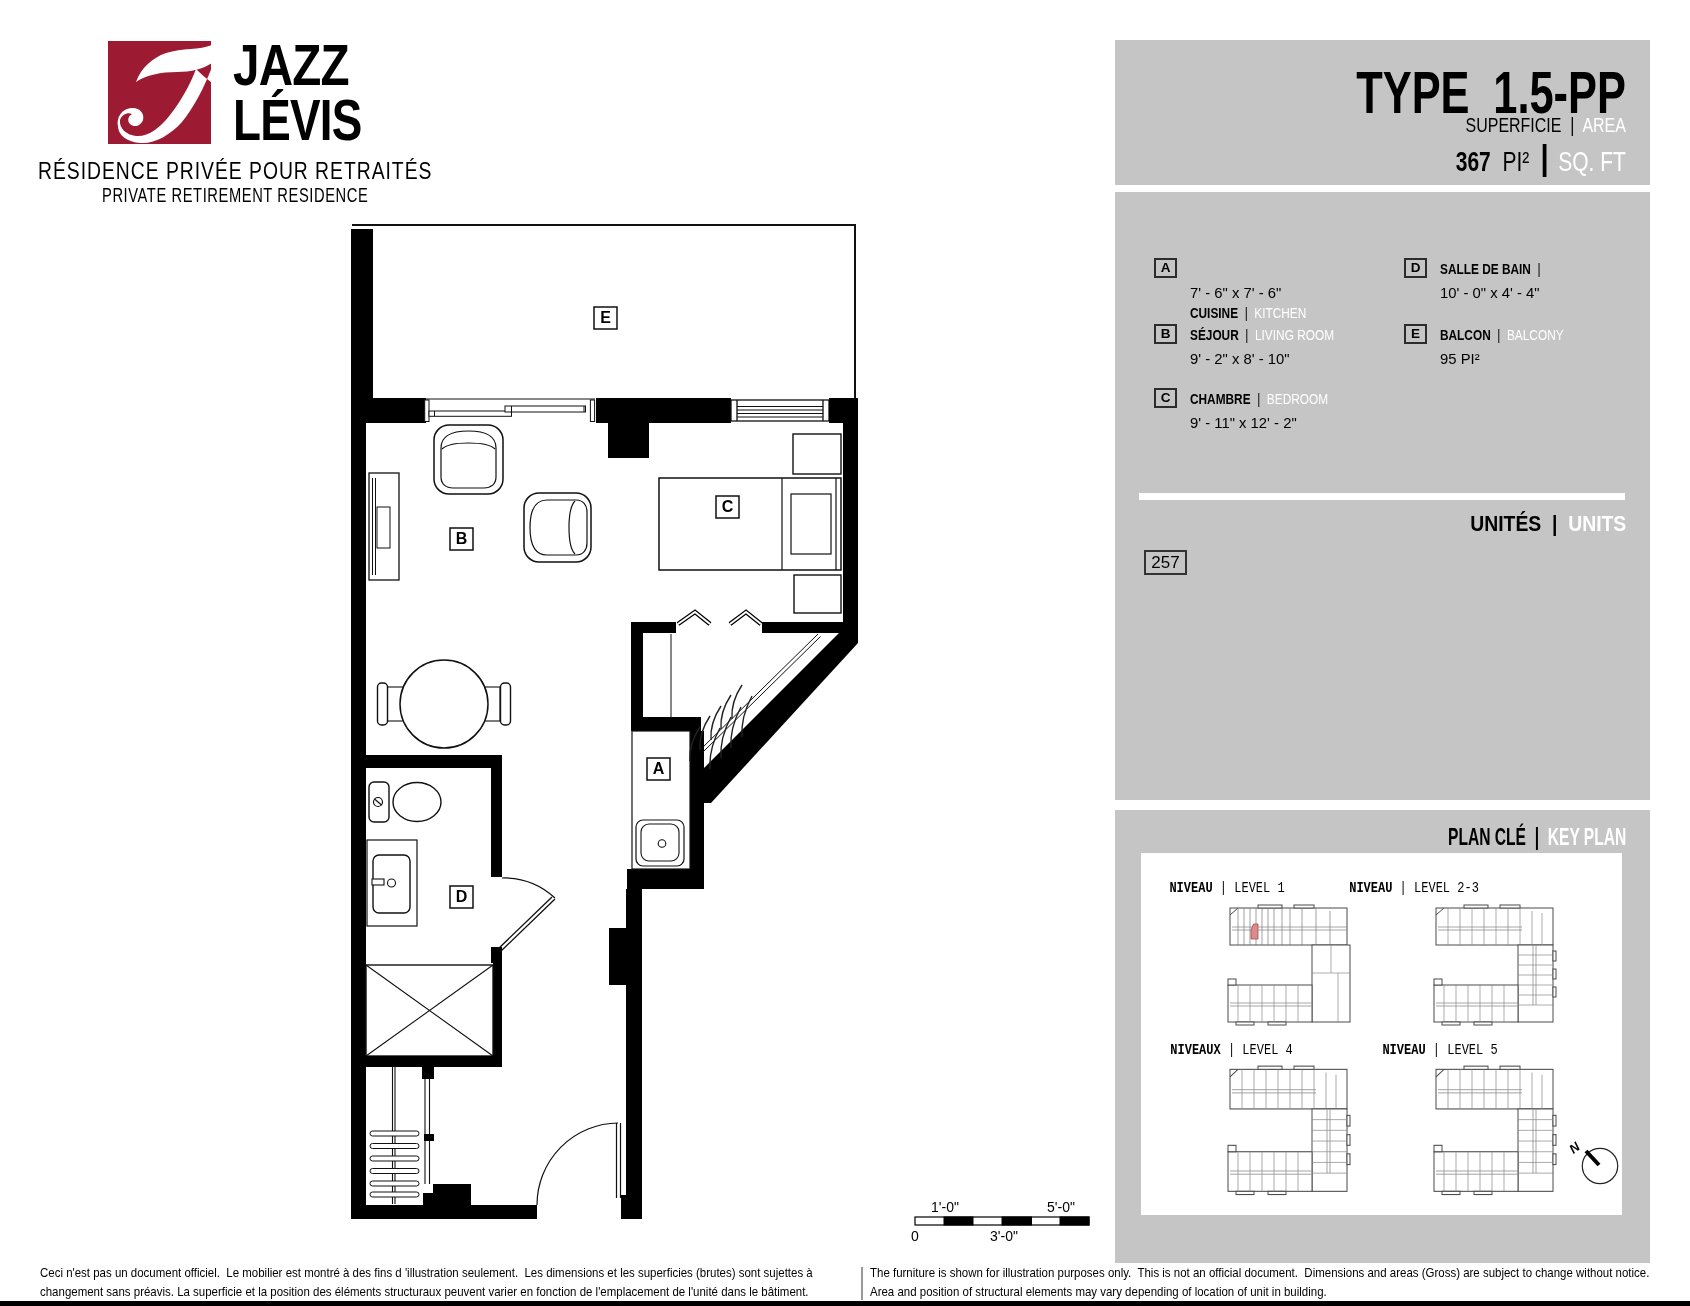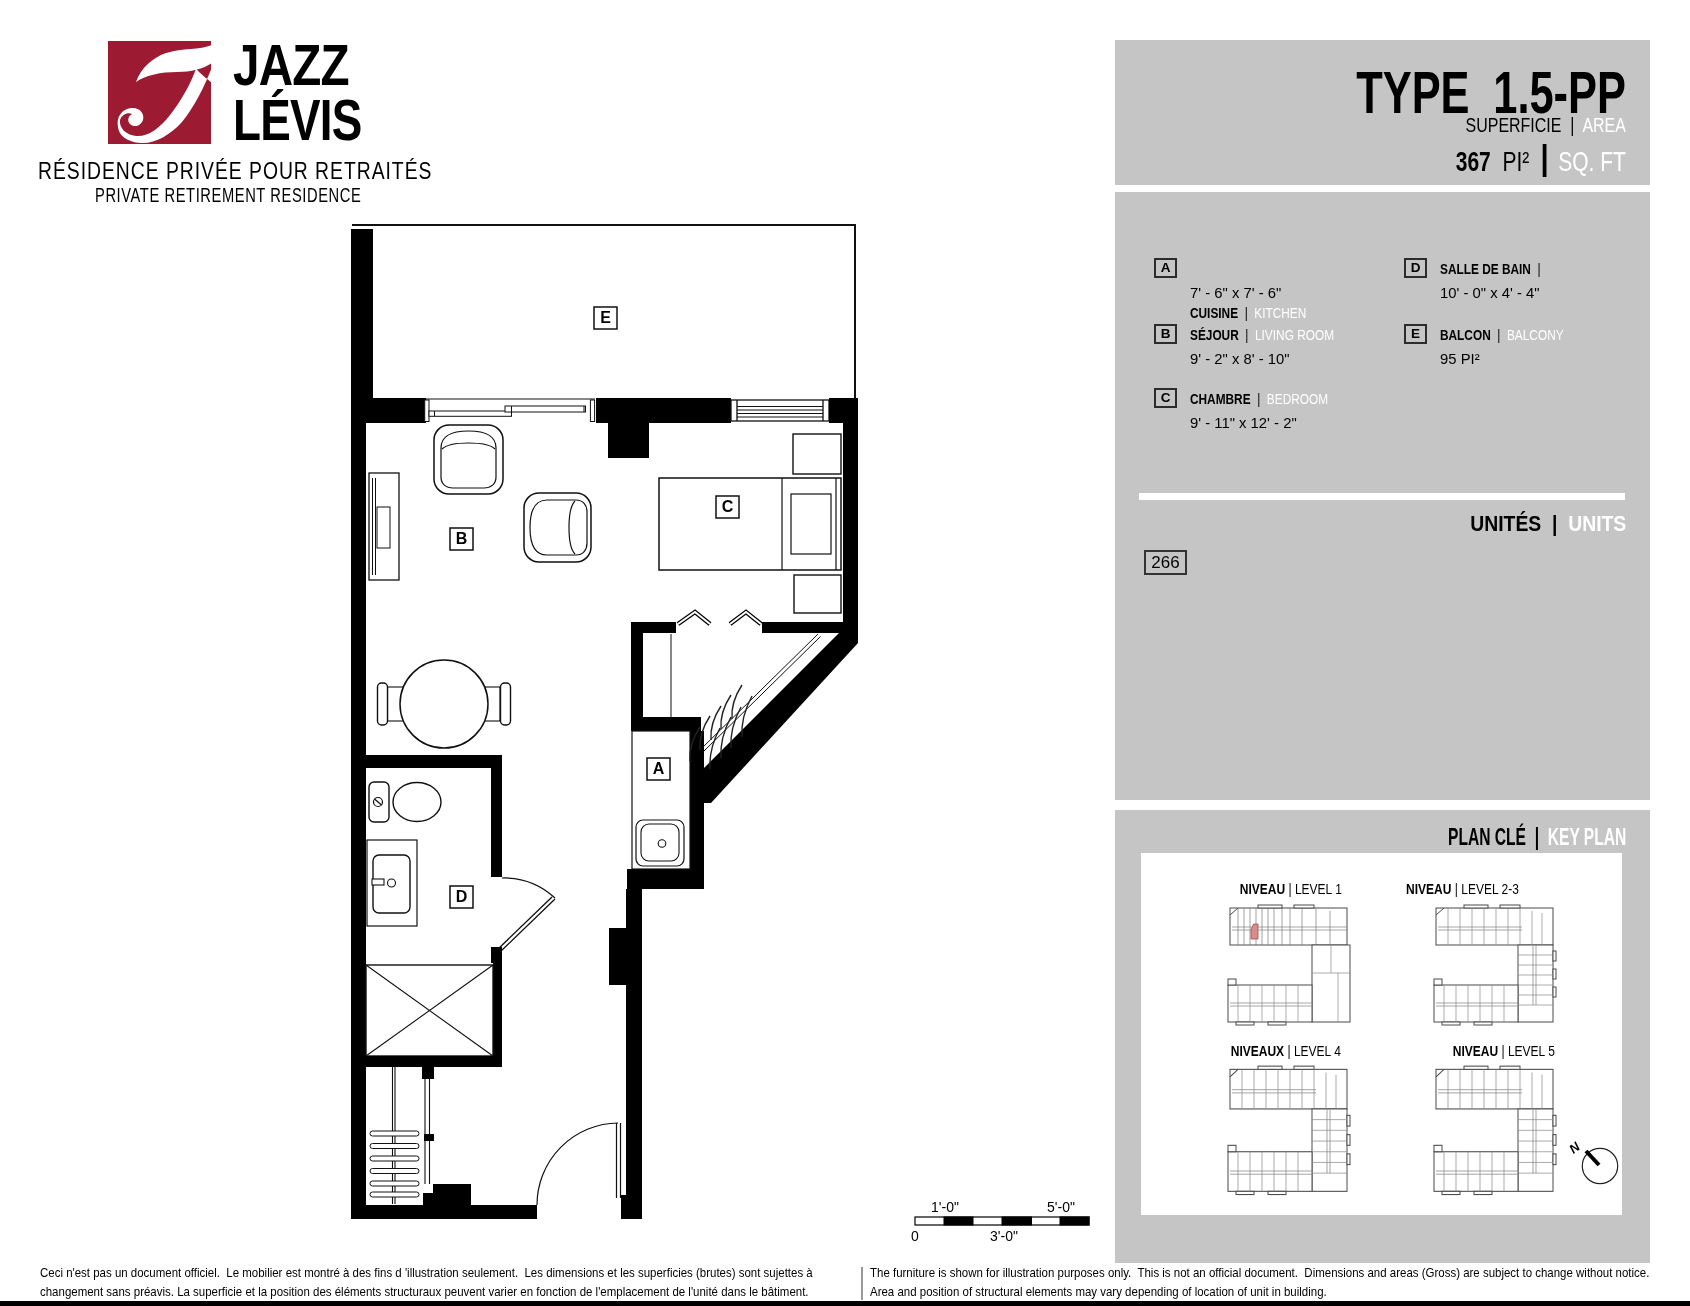--- a/index.html
+++ b/index.html
@@ -7,21 +7,21 @@
        font-family:"Liberation Sans",sans-serif;overflow:hidden;-webkit-font-smoothing:antialiased;}
   .abs{position:absolute;white-space:nowrap;}
   .panel{position:absolute;left:1115px;width:535px;background:#c5c5c5;}
   .wt{color:#fff;}
   .condensed{display:inline-block;transform-origin:left top;}
   .lbox{width:19px;height:16px;border:2px solid #2c2c2c;text-align:center;font-weight:700;font-size:13.5px;line-height:16px;}
   .lname{font-size:15px;font-weight:400;}
   .cn{transform:scaleX(0.79);}
   .ldim{font-size:14px;}
   .cd{transform:scaleX(1.06);transform-origin:left bottom;}
-  .nlab{font-size:15px;font-weight:700;text-align:right;line-height:1;}
+  .nlab{font-size:15px;font-weight:700;text-align:left;line-height:1;font-family:Liberation Mono, monospace;}
   .cnl{transform:scaleX(0.80);transform-origin:center top;}
   .pp{font-weight:400;}
   .rr{font-weight:400;}
 </style>
 </head>
 <body>
 
 <div class="abs" style="left:108px;top:41px;width:103px;height:103px;background:#9c1a32;"></div>
 
 <svg class="abs" style="left:108px;top:41px;" width="112" height="103" viewBox="0 0 112 103">
@@ -34,21 +34,21 @@
 </div>
 
 <div class="abs" style="left:233px;top:91px;font-weight:700;font-size:58px;line-height:1;">
   <span class="condensed" style="transform:scaleX(0.79);letter-spacing:-1px;">LÉVIS</span>
 </div>
 
 <div class="abs" style="left:38px;top:159px;font-size:24px;line-height:1;">
   <span class="condensed" id="t8" style="transform:scaleX(0.806);letter-spacing:1.2px;">RÉSIDENCE PRIVÉE POUR RETRAITÉS</span>
 </div>
 
-<div class="abs" style="left:95px;top:185px;font-size:20px;line-height:1;">
+<div class="abs" style="left:102px;top:185px;font-size:20px;line-height:1;">
   <span class="condensed" id="t9" style="transform:scaleX(0.735);letter-spacing:0.8px;">PRIVATE RETIREMENT RESIDENCE</span>
 </div>
 
 <div class="panel" style="top:40px;height:145px;"></div>
 
 <div class="abs" style="right:64px;top:64px;font-weight:700;font-size:59px;line-height:1;">
   <span class="condensed" id="t1" style="transform:scaleX(0.735);transform-origin:right top;word-spacing:16px;">TYPE 1.5-PP</span>
 </div>
 
 <div class="abs" style="right:64px;top:114px;font-size:21px;line-height:1;">
@@ -78,21 +78,21 @@
 <div class="abs ldim" style="left:1440px;top:285px;"><span class="condensed cd">10' - 0" x 4' - 4"</span></div>
 
 <div class="abs lbox" style="left:1404px;top:324px;">E</div>
 <div class="abs lname" style="left:1440px;top:326px;"><span class="condensed cn"><b>BALCON</b> &nbsp;| &nbsp;<span class="wt">BALCONY</span></span></div>
 <div class="abs ldim" style="left:1440px;top:351px;text-align:center;"><span class="condensed cd">95 PI²</span></div>
 
 <div class="abs" style="left:1139px;top:493px;width:486px;height:7px;background:#fff;"></div>
 
 <div class="abs" style="right:64px;top:513px;font-size:22px;font-weight:700;line-height:1;"><span class="condensed" id="t4" style="transform:scaleX(0.88);transform-origin:right top;">UNITÉS &nbsp;|&nbsp; <span class="wt">UNITS</span></span></div>
 
-<div class="abs" style="left:1144px;top:550px;width:39px;height:21px;border:2px solid #333;text-align:center;font-size:17px;line-height:21px;">266</div>
+<div class="abs" style="left:1144px;top:550px;width:39px;height:21px;border:2px solid #333;text-align:center;font-size:17px;line-height:21px;">257</div>
 
 <div class="panel" style="top:810px;height:453px;"></div>
 
 <div class="abs" style="right:64px;top:825px;font-size:24px;font-weight:700;line-height:1;"><span class="condensed" id="t5" style="transform:scaleX(0.65);transform-origin:right top;">PLAN CLÉ &nbsp;|&nbsp; <span class="wt">KEY PLAN</span></span></div>
 
 <div class="abs" style="left:1141px;top:853px;width:481px;height:362px;background:#fff;"></div>
 
 <div class="abs nlab" style="left:1155px;top:881px;width:200px;"><span class="condensed cnl">NIVEAU <span class="pp">|</span> <span class="rr">LEVEL 1</span></span></div>
 
 <div class="abs nlab" style="left:1333px;top:881px;width:200px;"><span class="condensed cnl">NIVEAU <span class="pp">|</span> <span class="rr">LEVEL 2-3</span></span></div>

